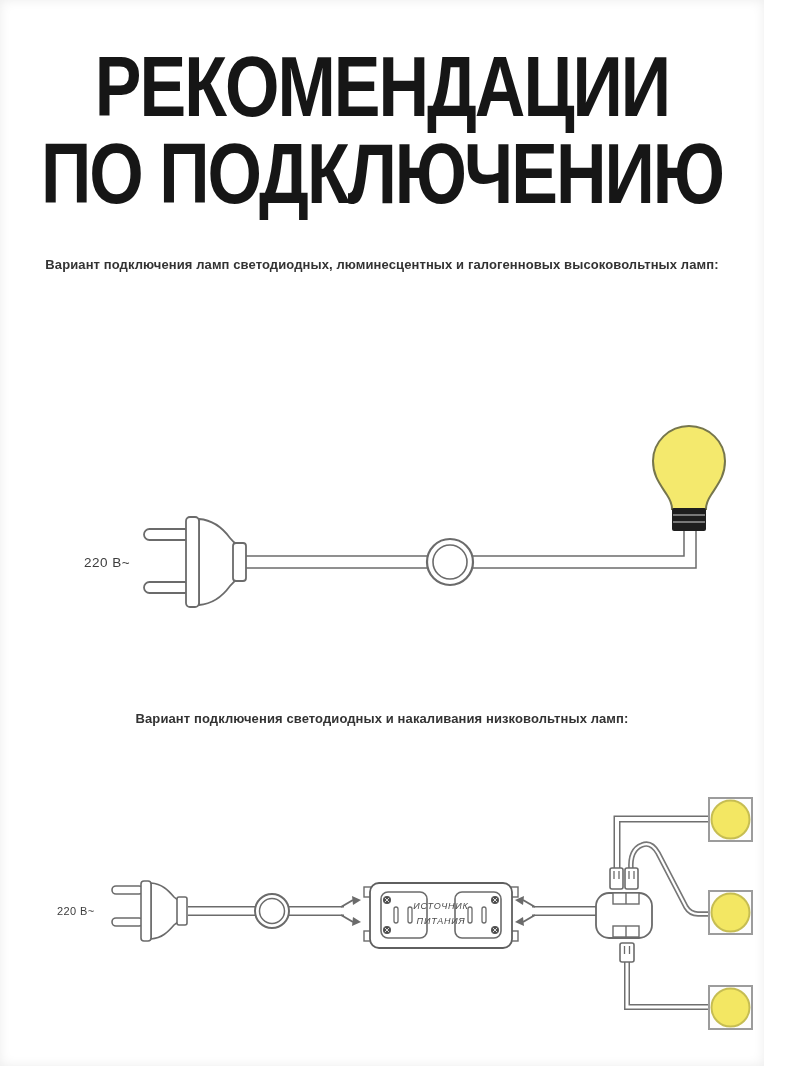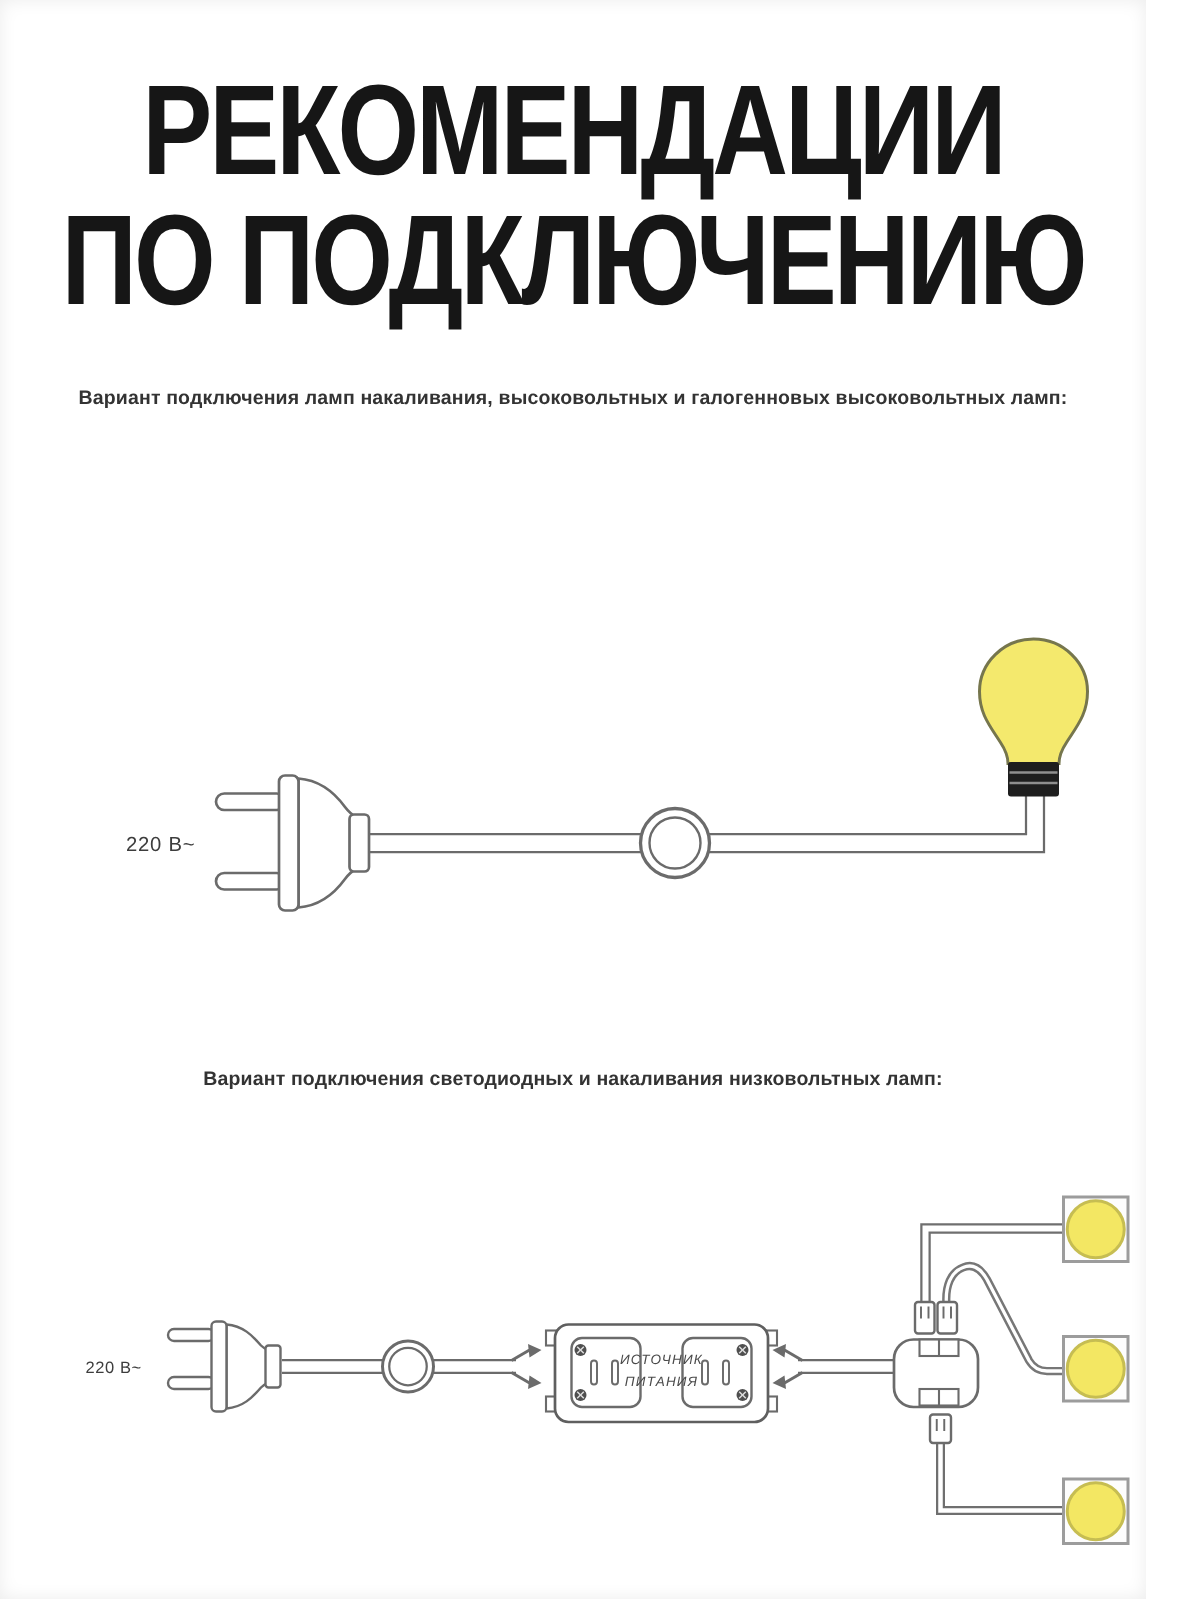--- a/index.html
+++ b/index.html
@@ -41,21 +41,21 @@
 </head>
 <body>
 
 <div class="page">
 
   <div class="title">
     <div>РЕКОМЕНДАЦИИ</div>
     <div>ПО ПОДКЛЮЧЕНИЮ</div>
   </div>
 
-  <div class="caption" id="caption1">Вариант подключения ламп накаливания, высоковольтных и галогенновых высоковольтных ламп:</div>
+  <div class="caption" id="caption1">Вариант подключения ламп светодиодных, люминесцентных и галогенновых высоковольтных ламп:</div>
 
   <svg id="diagram1" width="800" height="240" viewBox="0 0 800 240">
 
     <g fill="none">
       <path d="M 246,167 H 690 V 132" stroke="#6b6b6b" stroke-width="13.5"></path>
       <path d="M 246,167 H 690 V 129" stroke="#ffffff" stroke-width="10.5"></path>
     </g>
 
     <text x="84" y="172" font-size="13.5" letter-spacing="0.5" fill="#3d3d3d">220 В~</text>
 

